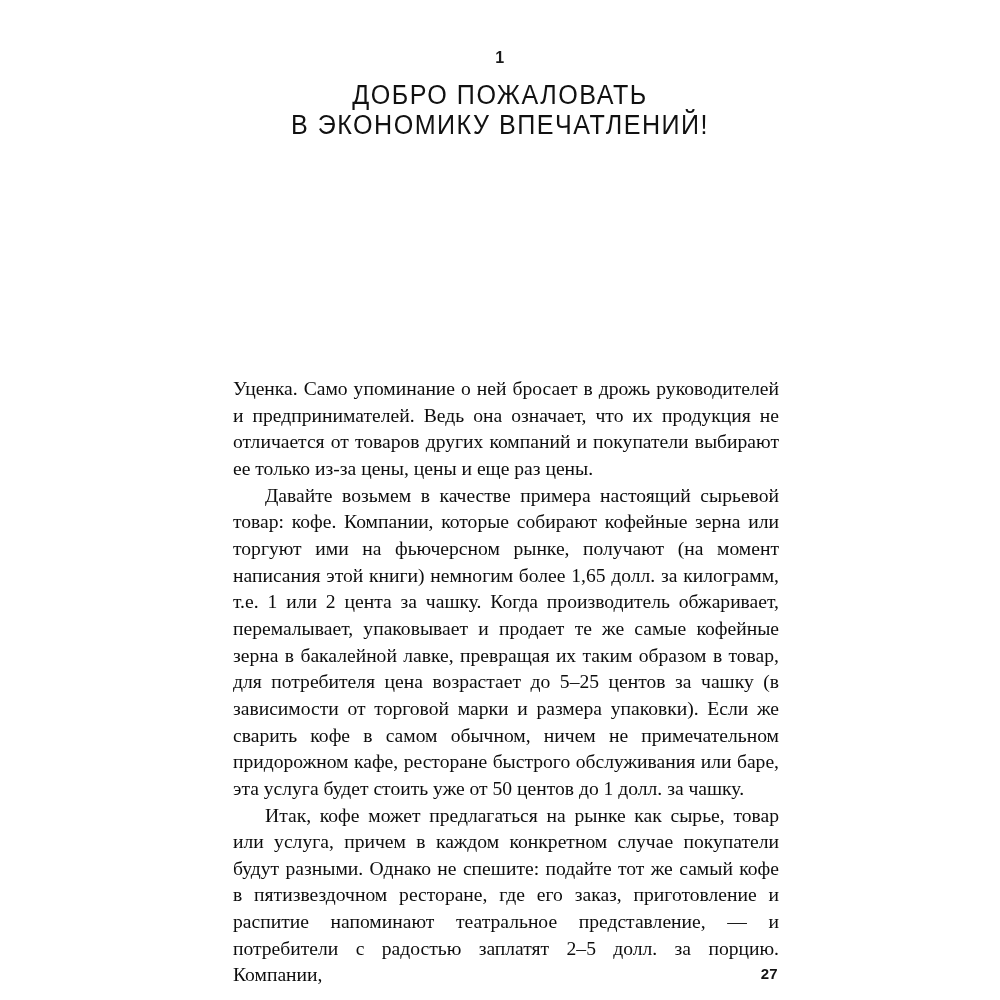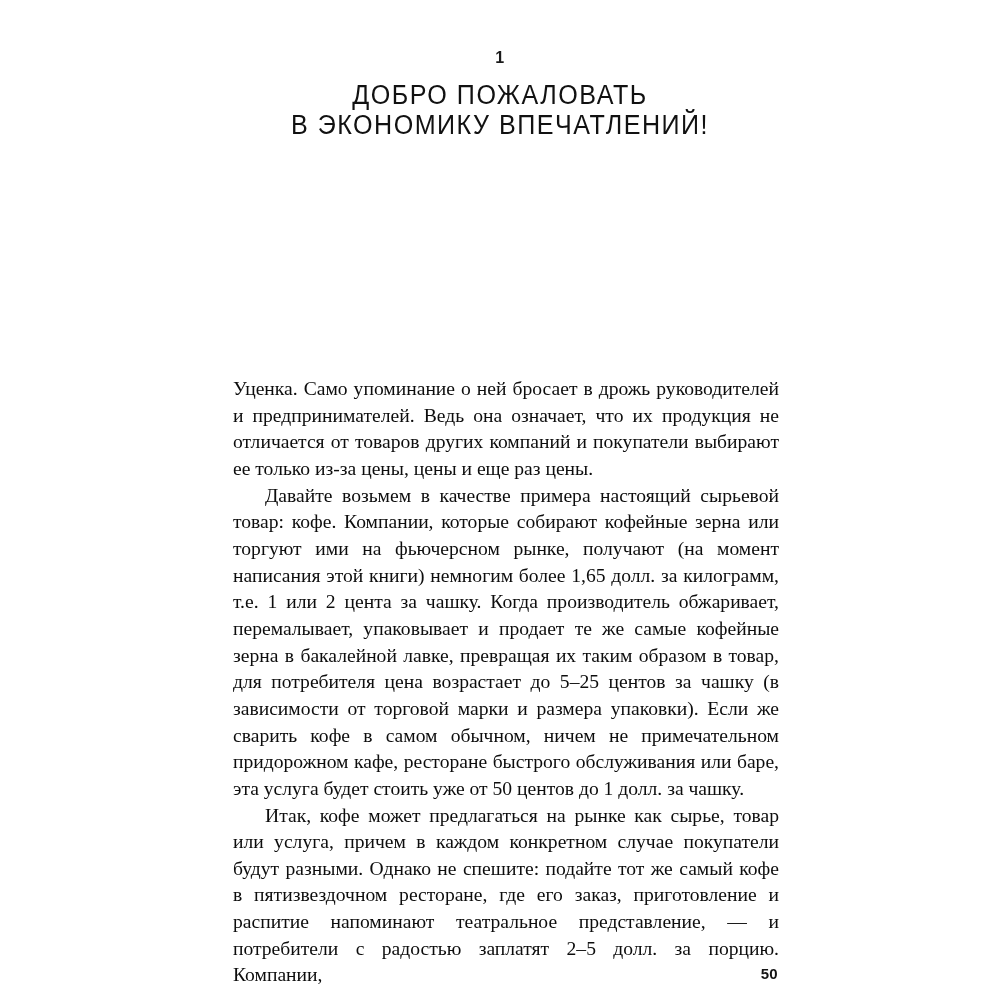--- a/index.html
+++ b/index.html
@@ -93,15 +93,15 @@
     <h1 class="chapter-title">ДОБРО ПОЖАЛОВАТЬ
 В ЭКОНОМИКУ ВПЕЧАТЛЕНИЙ!</h1>
   </div>
 
   <div class="body-col">
     <p class="para last-line-left">Уценка. Само упоминание о ней бросает в дрожь руководителей и предпринимателей. Ведь она означает, что их продукция не отличается от товаров других компаний и покупатели выбирают ее только из-за цены, цены и еще раз цены.</p>
     <p class="para indent">Давайте возьмем в качестве примера настоящий сырьевой товар: кофе. Компании, которые собирают кофейные зерна или торгуют ими на фьючерсном рынке, получают (на момент написания этой книги) немногим более 1,65 долл. за килограмм, т.е. 1 или 2 цента за чашку. Когда производитель обжаривает, перемалывает, упаковывает и продает те же самые кофейные зерна в бакалейной лавке, превращая их таким образом в товар, для потребителя цена возрастает до 5–25 центов за чашку (в зависимости от торговой марки и размера упаковки). Если же сварить кофе в самом обычном, ничем не примечательном придорожном кафе, ресторане быстрого обслуживания или баре, эта услуга будет стоить уже от 50 центов до 1 долл. за чашку.</p>
     <p class="para indent">Итак, кофе может предлагаться на рынке как сырье, товар или услуга, причем в каждом конкретном случае покупатели будут разными. Однако не спешите: подайте тот же самый кофе в пятизвездочном ресторане, где его заказ, приготовление и распитие напоминают театральное представление, — и потребители с радостью заплатят 2–5 долл. за порцию. Компании,</p>
   </div>
 
-  <div class="folio">50</div>
+  <div class="folio">27</div>
 
 </div>
 
 </body></html>

